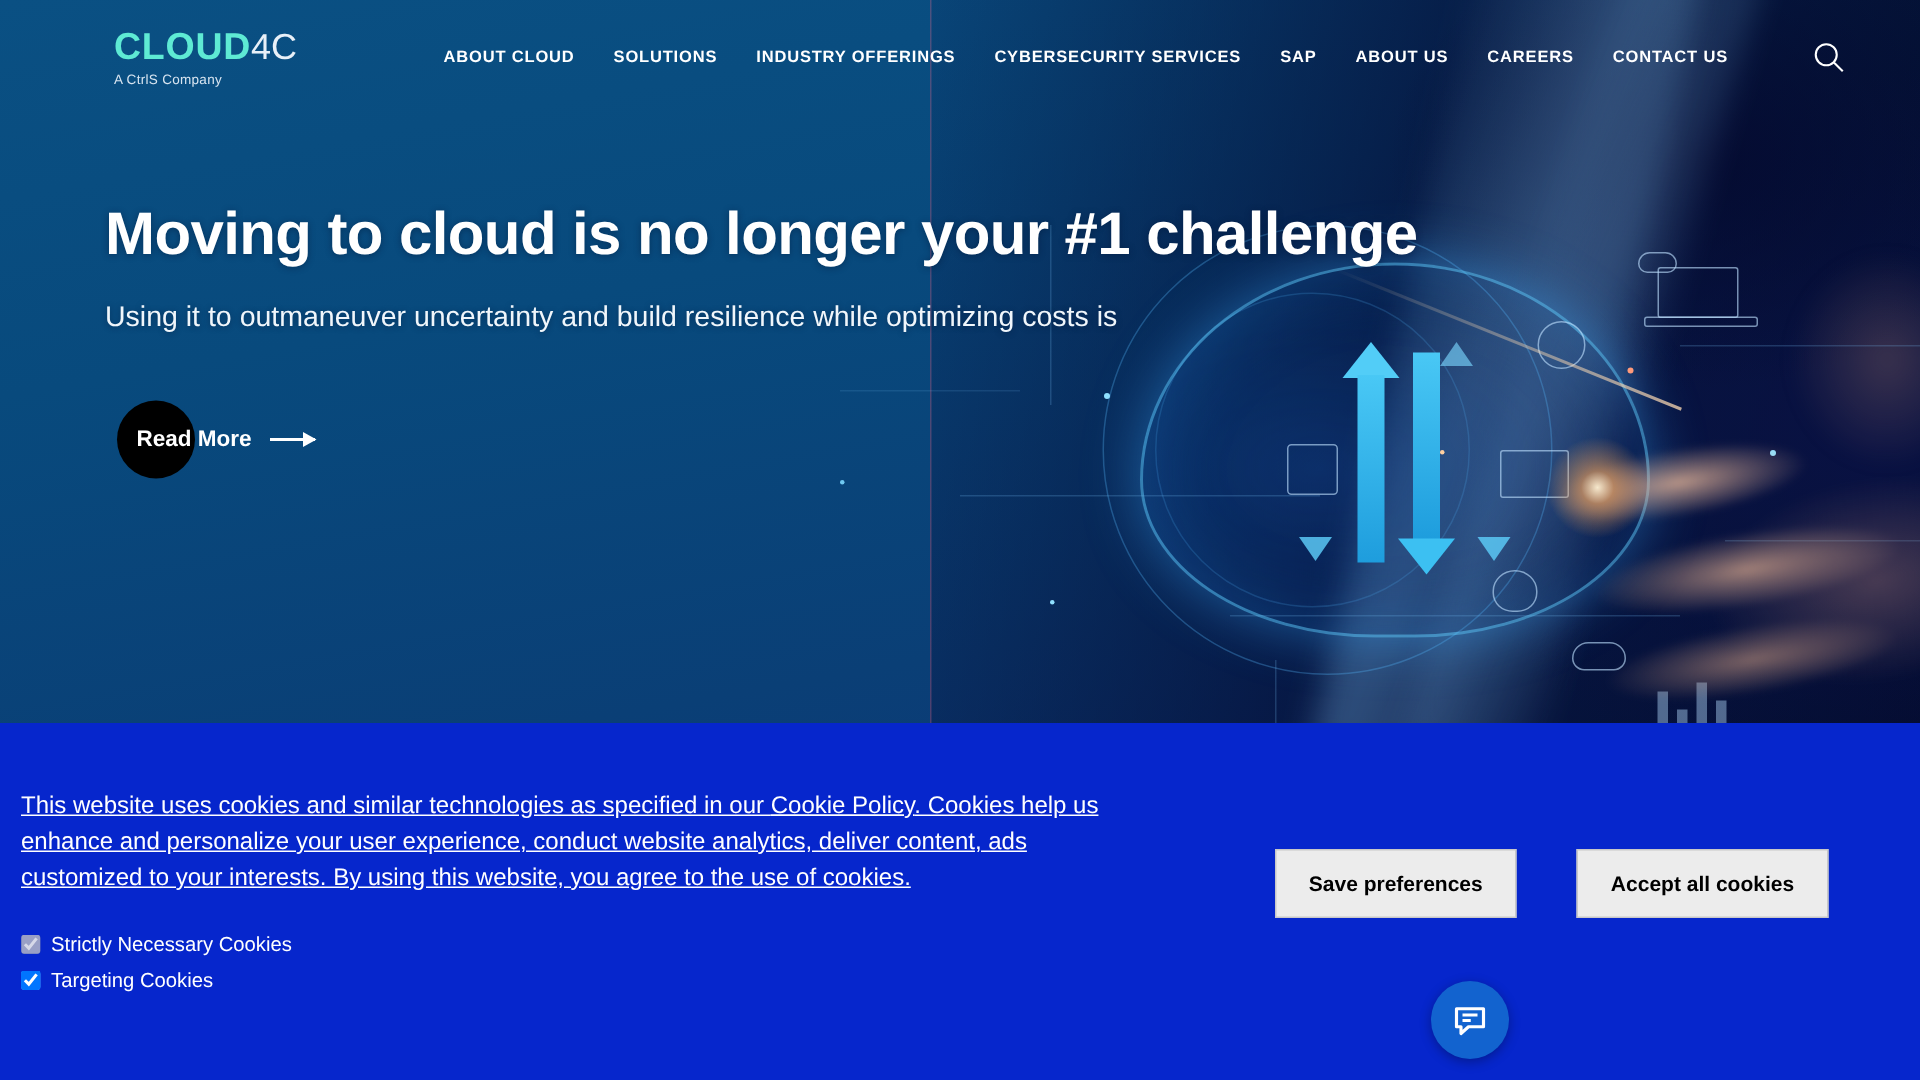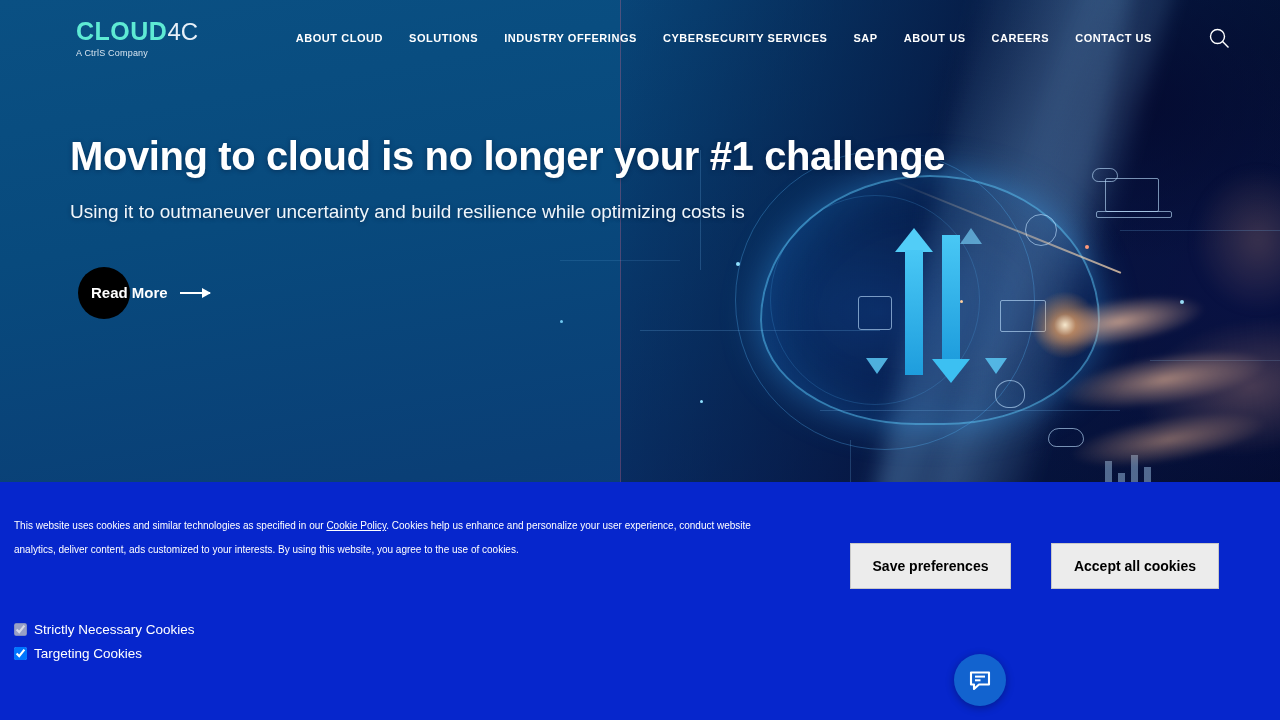--- a/index.html
+++ b/index.html
@@ -150,30 +150,30 @@
     content: ''; position: absolute; right: -1px; top: -4px; width: 0; height: 0;
     border-top: 5px solid transparent; border-bottom: 5px solid transparent; border-left: 9px solid #fff;
   }
 
   
   .cookie {
     position: absolute; left: 0; top: 482px; width: 1280px; height: 238px;
     background: #0626cc; z-index: 40;
   }
   .cookie-text {
-    position: absolute; left: 14px; top: 32px; width: 755px;
-    color: #fff; font-size: 10px; line-height: 24px;
+    position: absolute; left: 14px; top: 44px; width: 755px;
+    color: #fff; font-size: 16px; line-height: 24px; text-decoration: underline;
   }
   .cookie-text a { color: #fff; text-decoration: underline; }
   .cookie-opts { position: absolute; left: 14px; top: 135px; }
   .opt { display: flex; align-items: center; height: 24px; }
   .opt input { margin: 0 7px 0 0; width: 13px; height: 13px; }
   .opt span { color: #fff; font-size: 13.5px; }
   .cookie-actions {
-    position: absolute; left: 850px; top: 543px; display: flex; gap: 24px; z-index: 41;
+    position: absolute; left: 850px; top: 566px; display: flex; gap: 24px; z-index: 41;
   }
   .cookie-actions button {
     height: 46px; background: #ececec; border: 1px solid #c8c8c8;
     color: #000; font-size: 14px; font-weight: 700;
     font-family: "Liberation Sans", sans-serif; cursor: pointer;
   }
   .btn-save { width: 161px; }
   .btn-accept { width: 168px; margin-left: 16px; }
 
   

